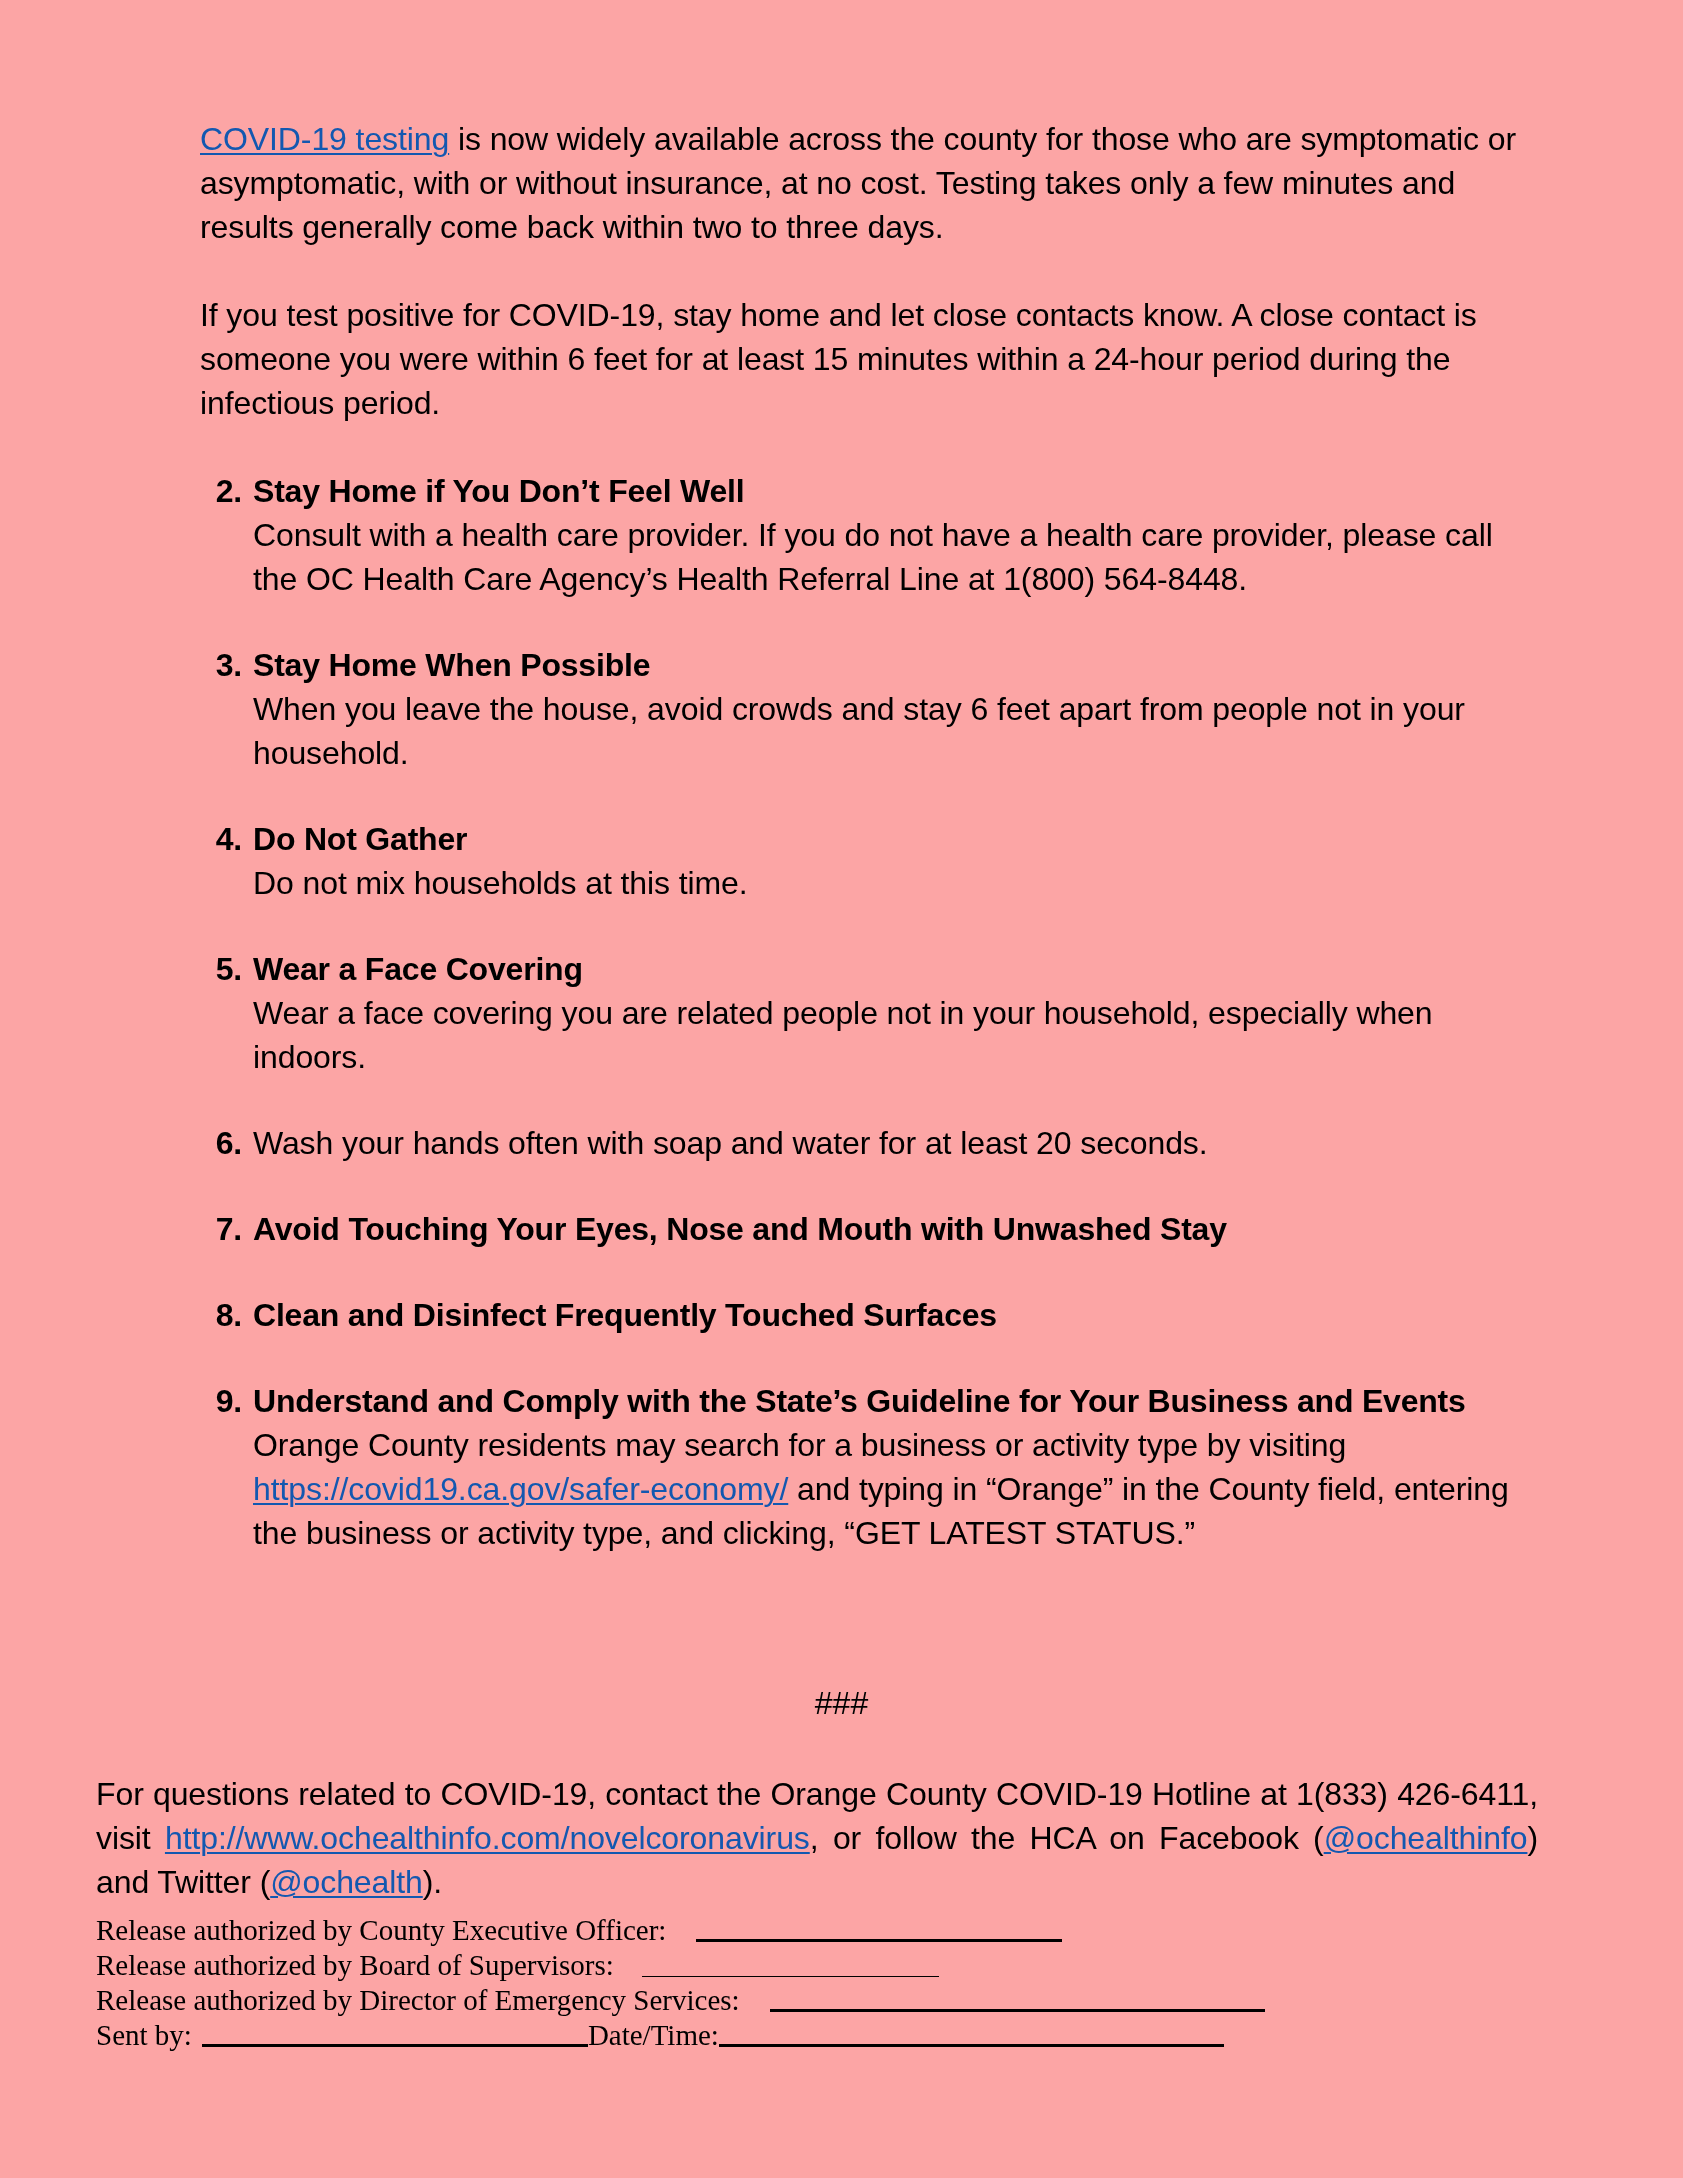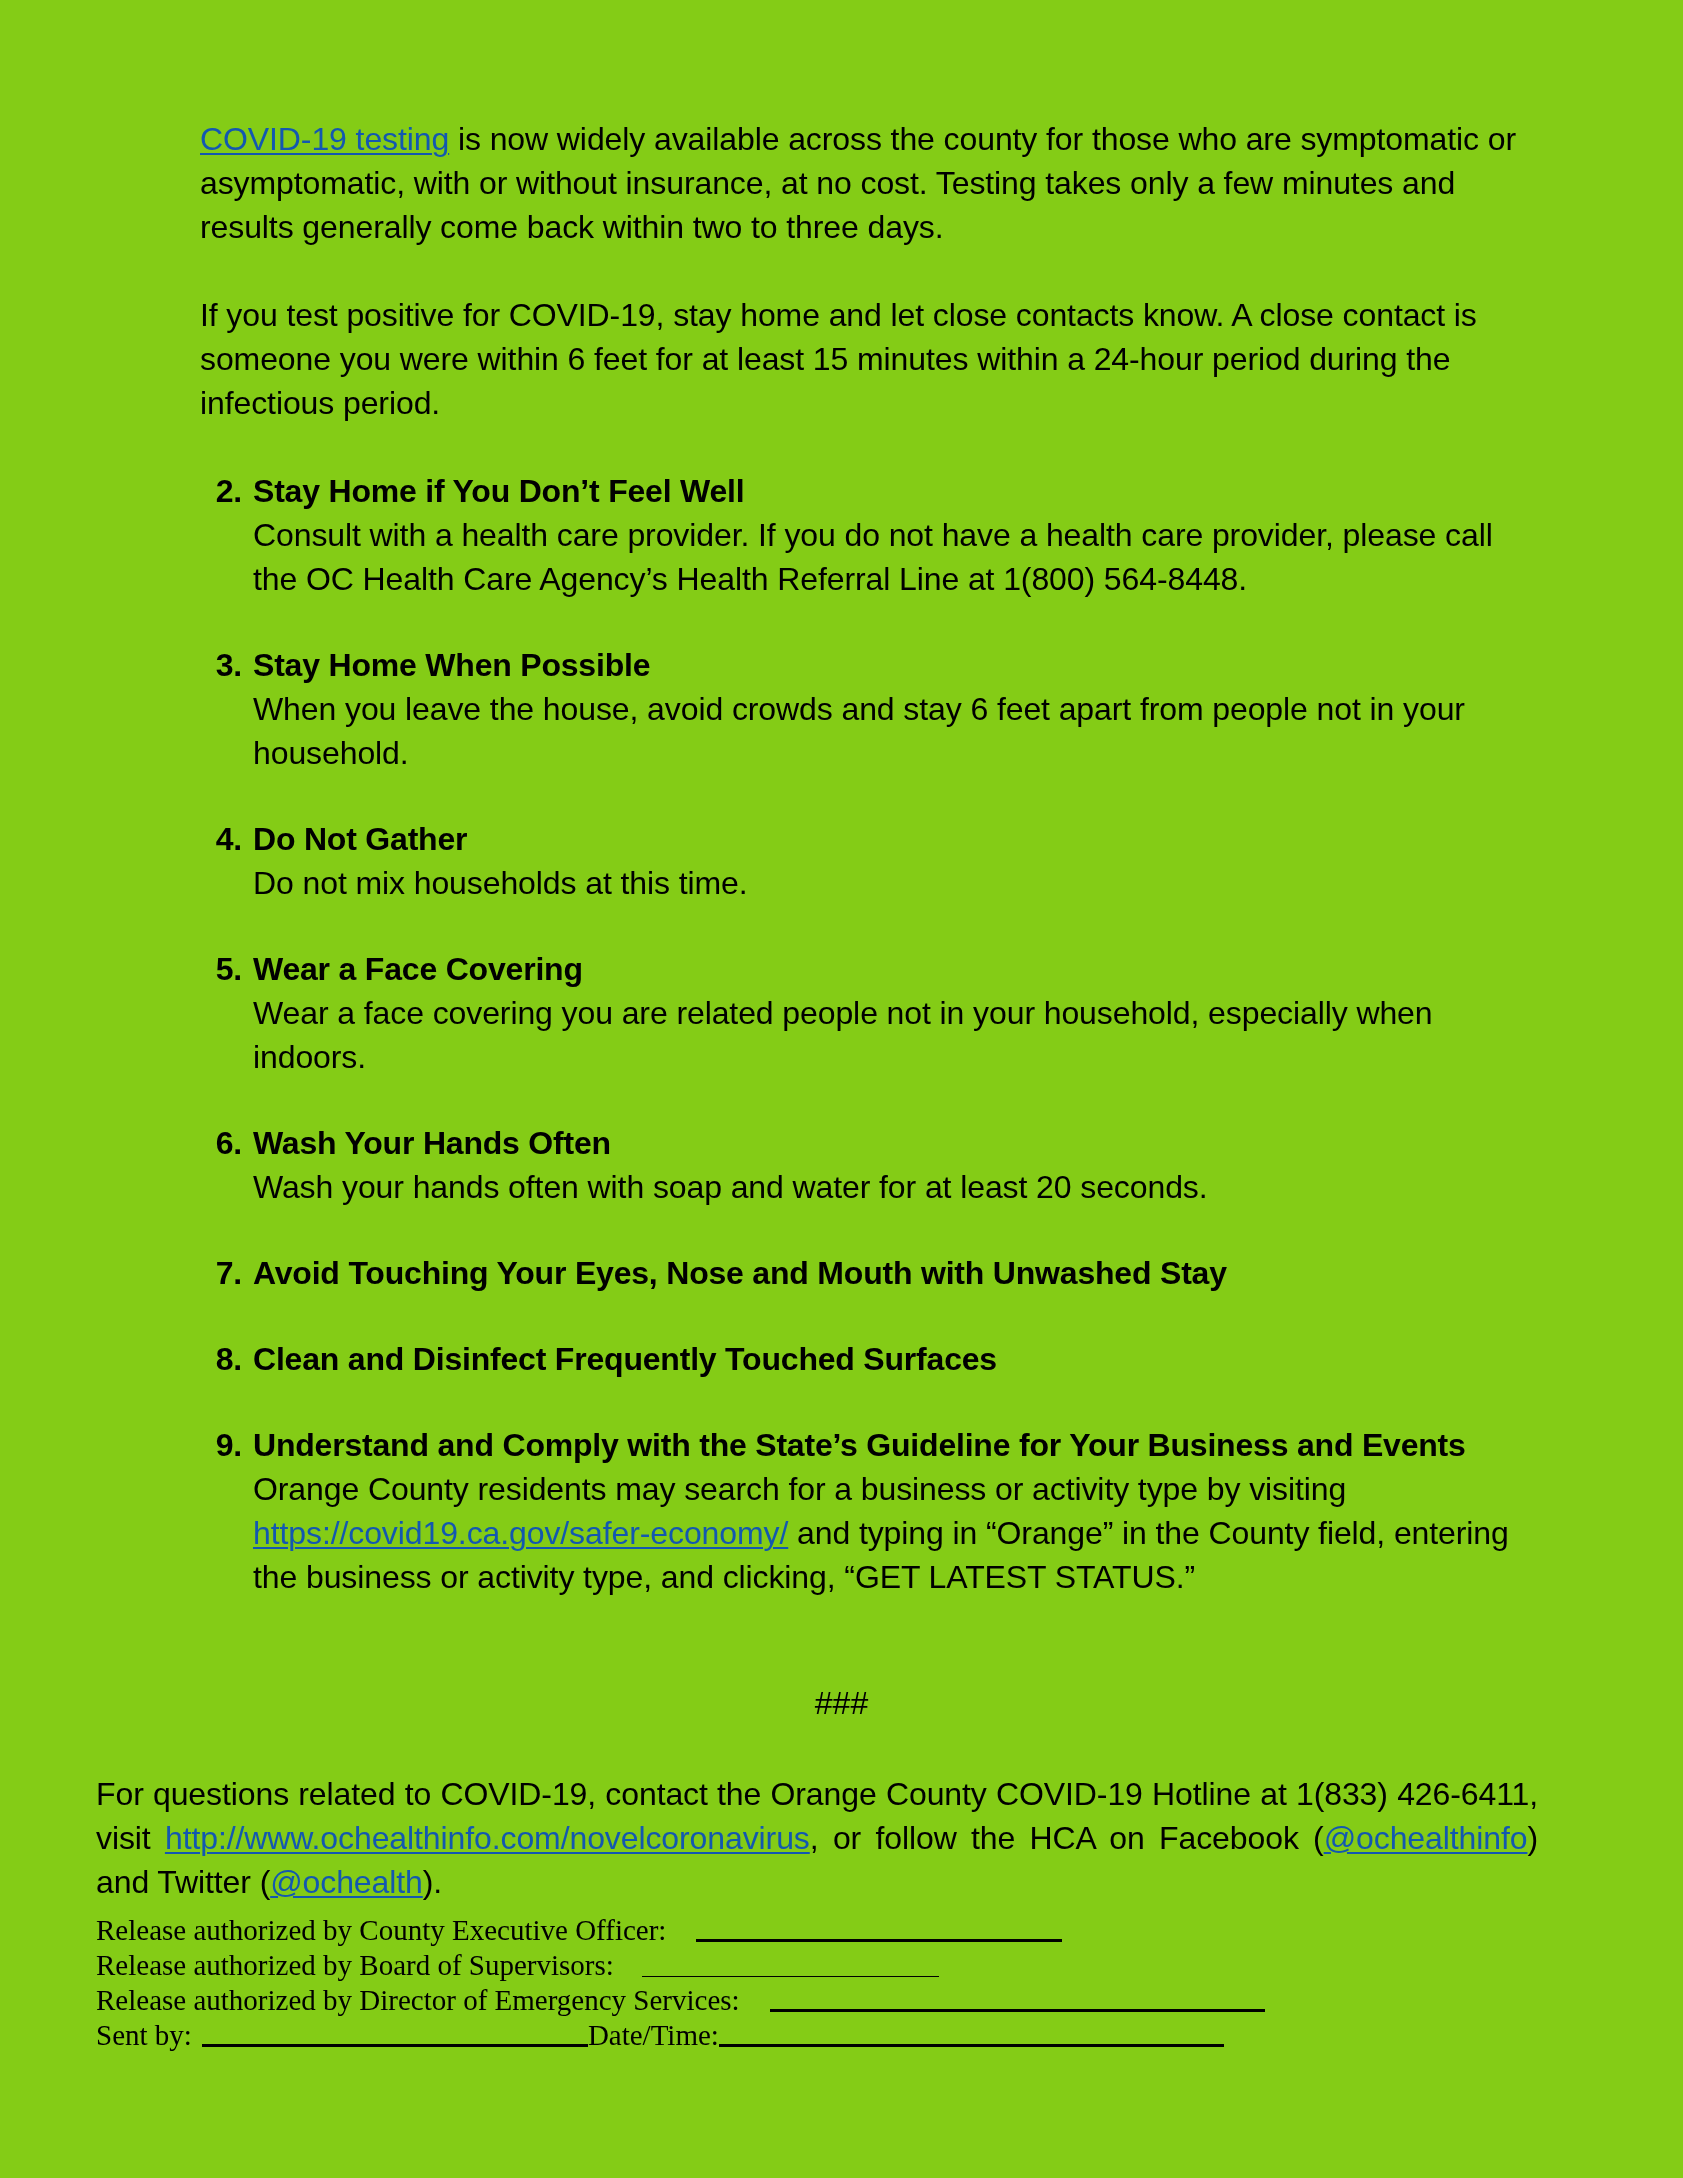--- a/index.html
+++ b/index.html
@@ -12,21 +12,21 @@
     height: 2178px;
     font-family: "Liberation Sans", sans-serif;
     color: #000000;
     -webkit-font-smoothing: antialiased;
   }
 
   .page {
     position: relative;
     width: 1683px;
     height: 2178px;
-    background: #84cc16;
+    background: #fca5a5;
     overflow: hidden;
   }
 
   
   .doc-body {
     position: absolute;
     left: 200px;
     top: 117px;
     width: 1337px;
   }
@@ -166,21 +166,20 @@
       </li>
 
       <li class="list-item">
         <span class="item-num">5.</span>
         <div class="item-title">Wear a Face Covering</div>
         <div class="item-desc">Wear a face covering you are related people not in your household, especially when indoors.</div>
       </li>
 
       <li class="list-item">
         <span class="item-num">6.</span>
-        <div class="item-title">Wash Your Hands Often</div>
         <div class="item-desc">Wash your hands often with soap and water for at least 20 seconds.</div>
       </li>
 
       <li class="list-item">
         <span class="item-num">7.</span>
         <div class="item-title">Avoid Touching Your Eyes, Nose and Mouth with Unwashed Stay</div>
       </li>
 
       <li class="list-item">
         <span class="item-num">8.</span>

